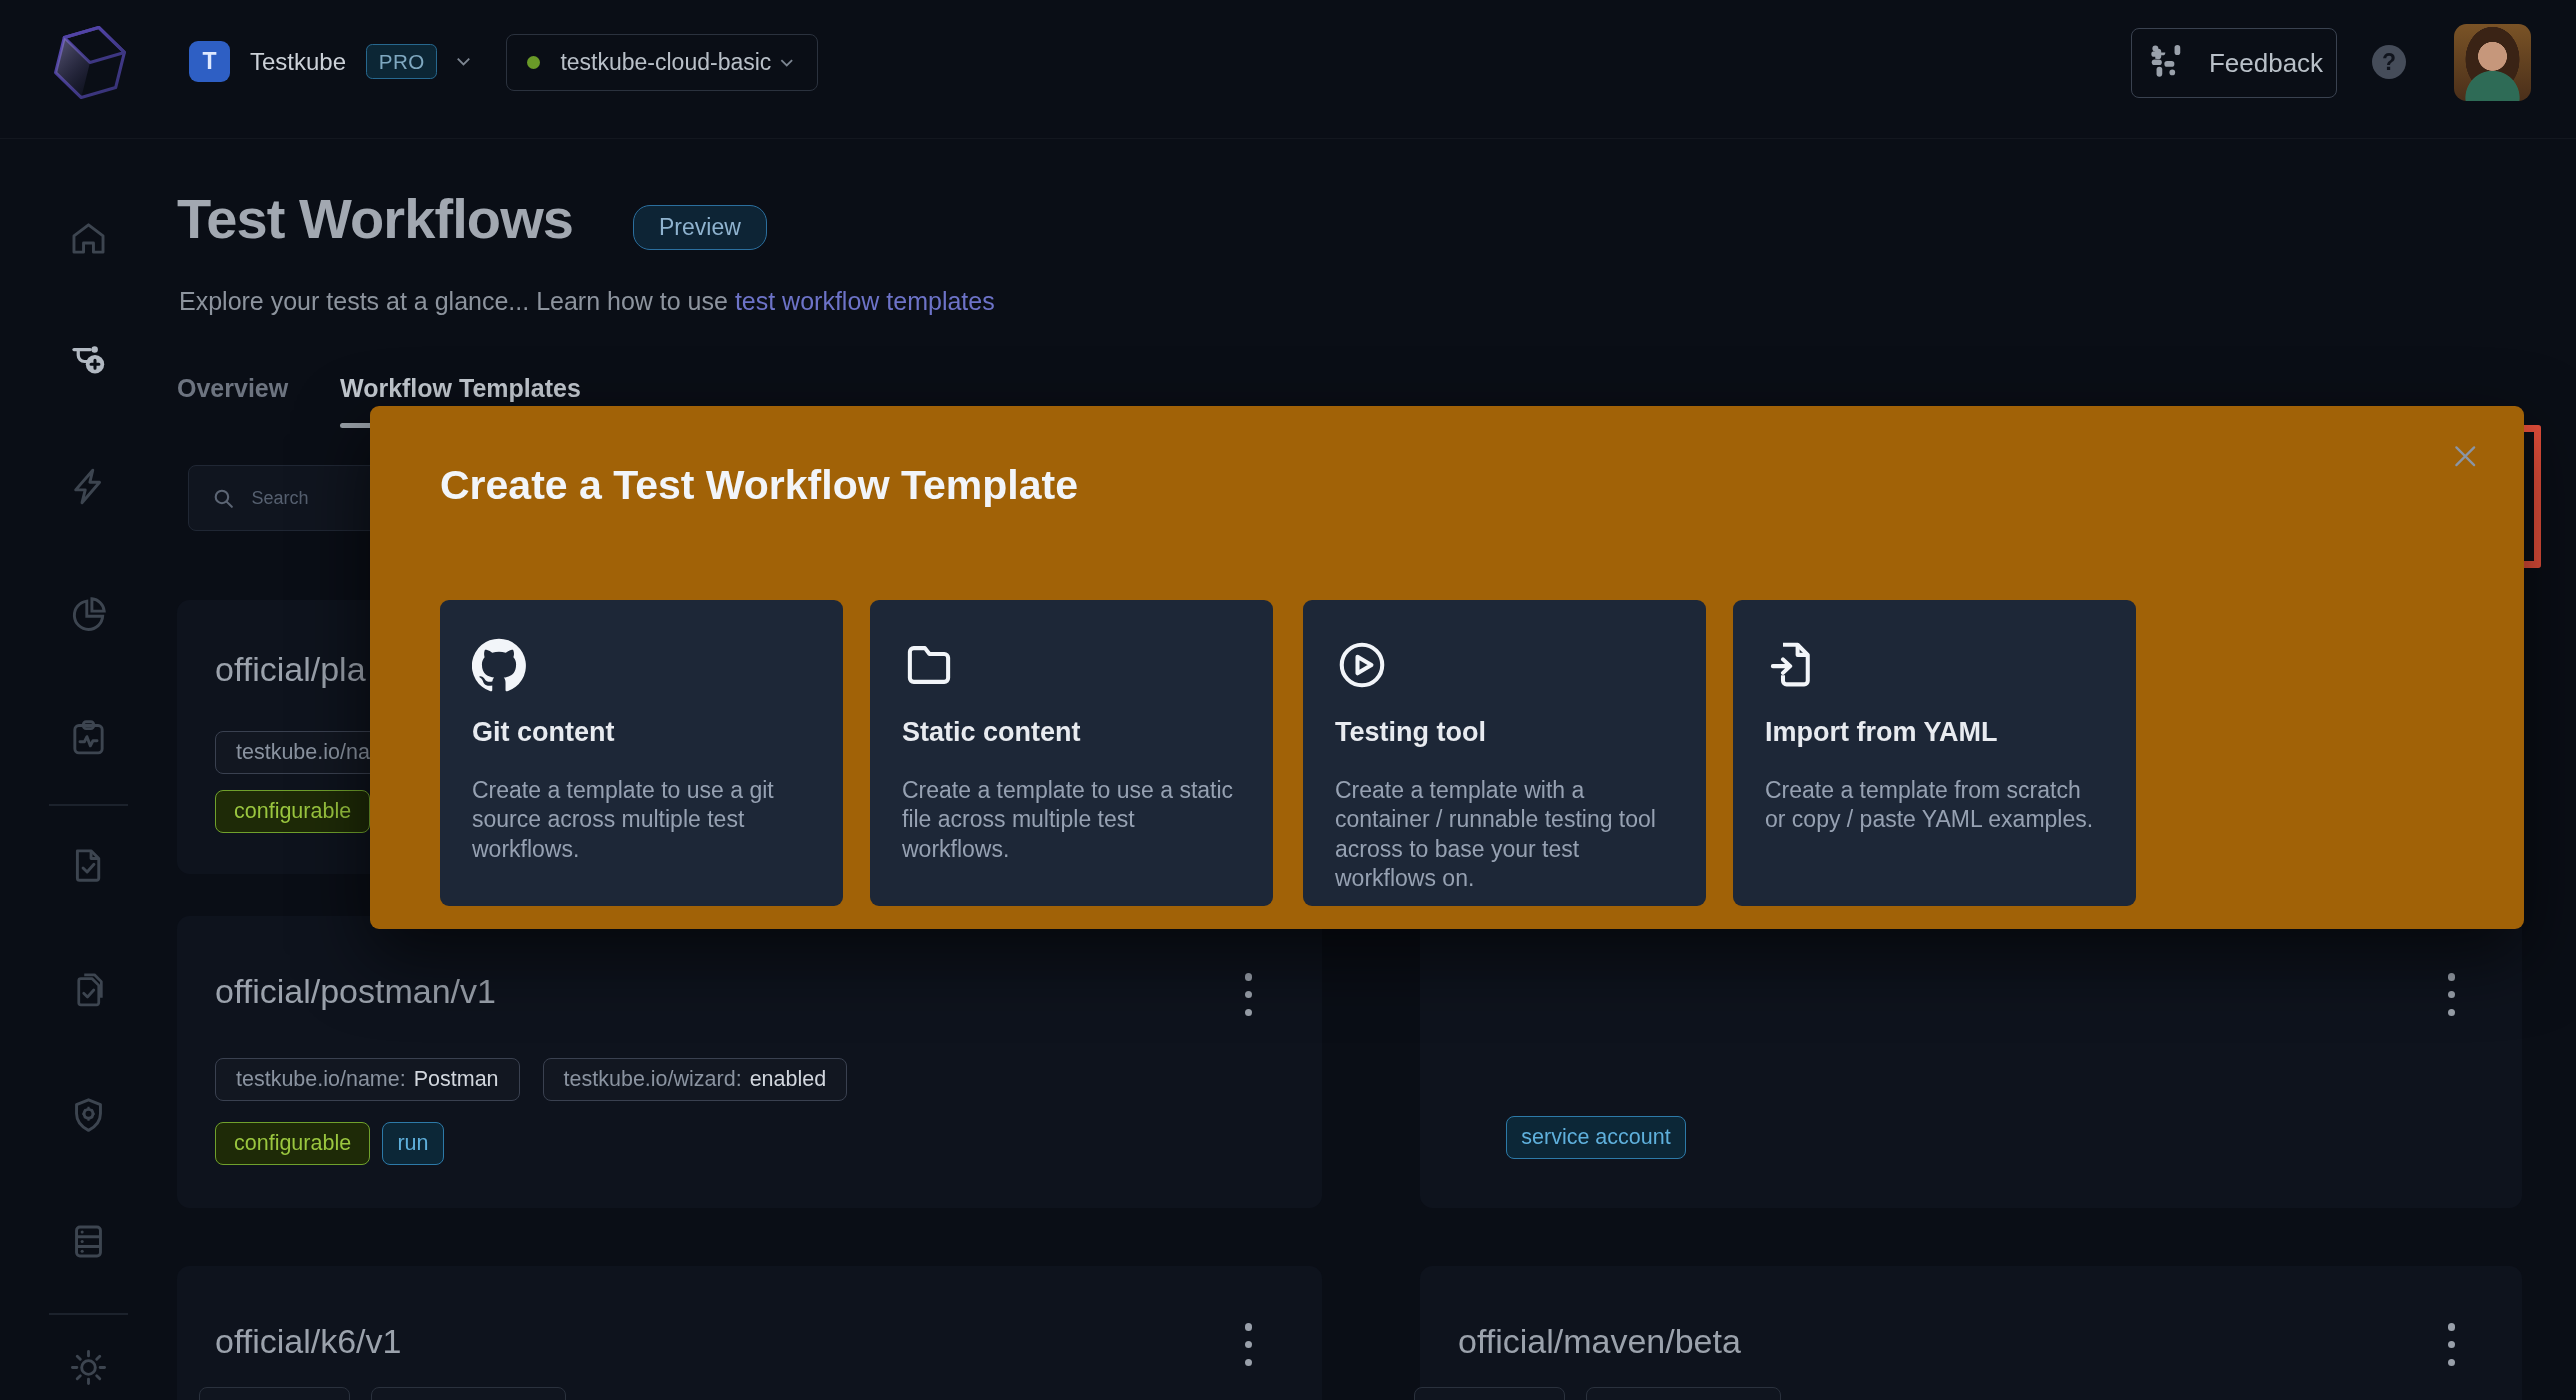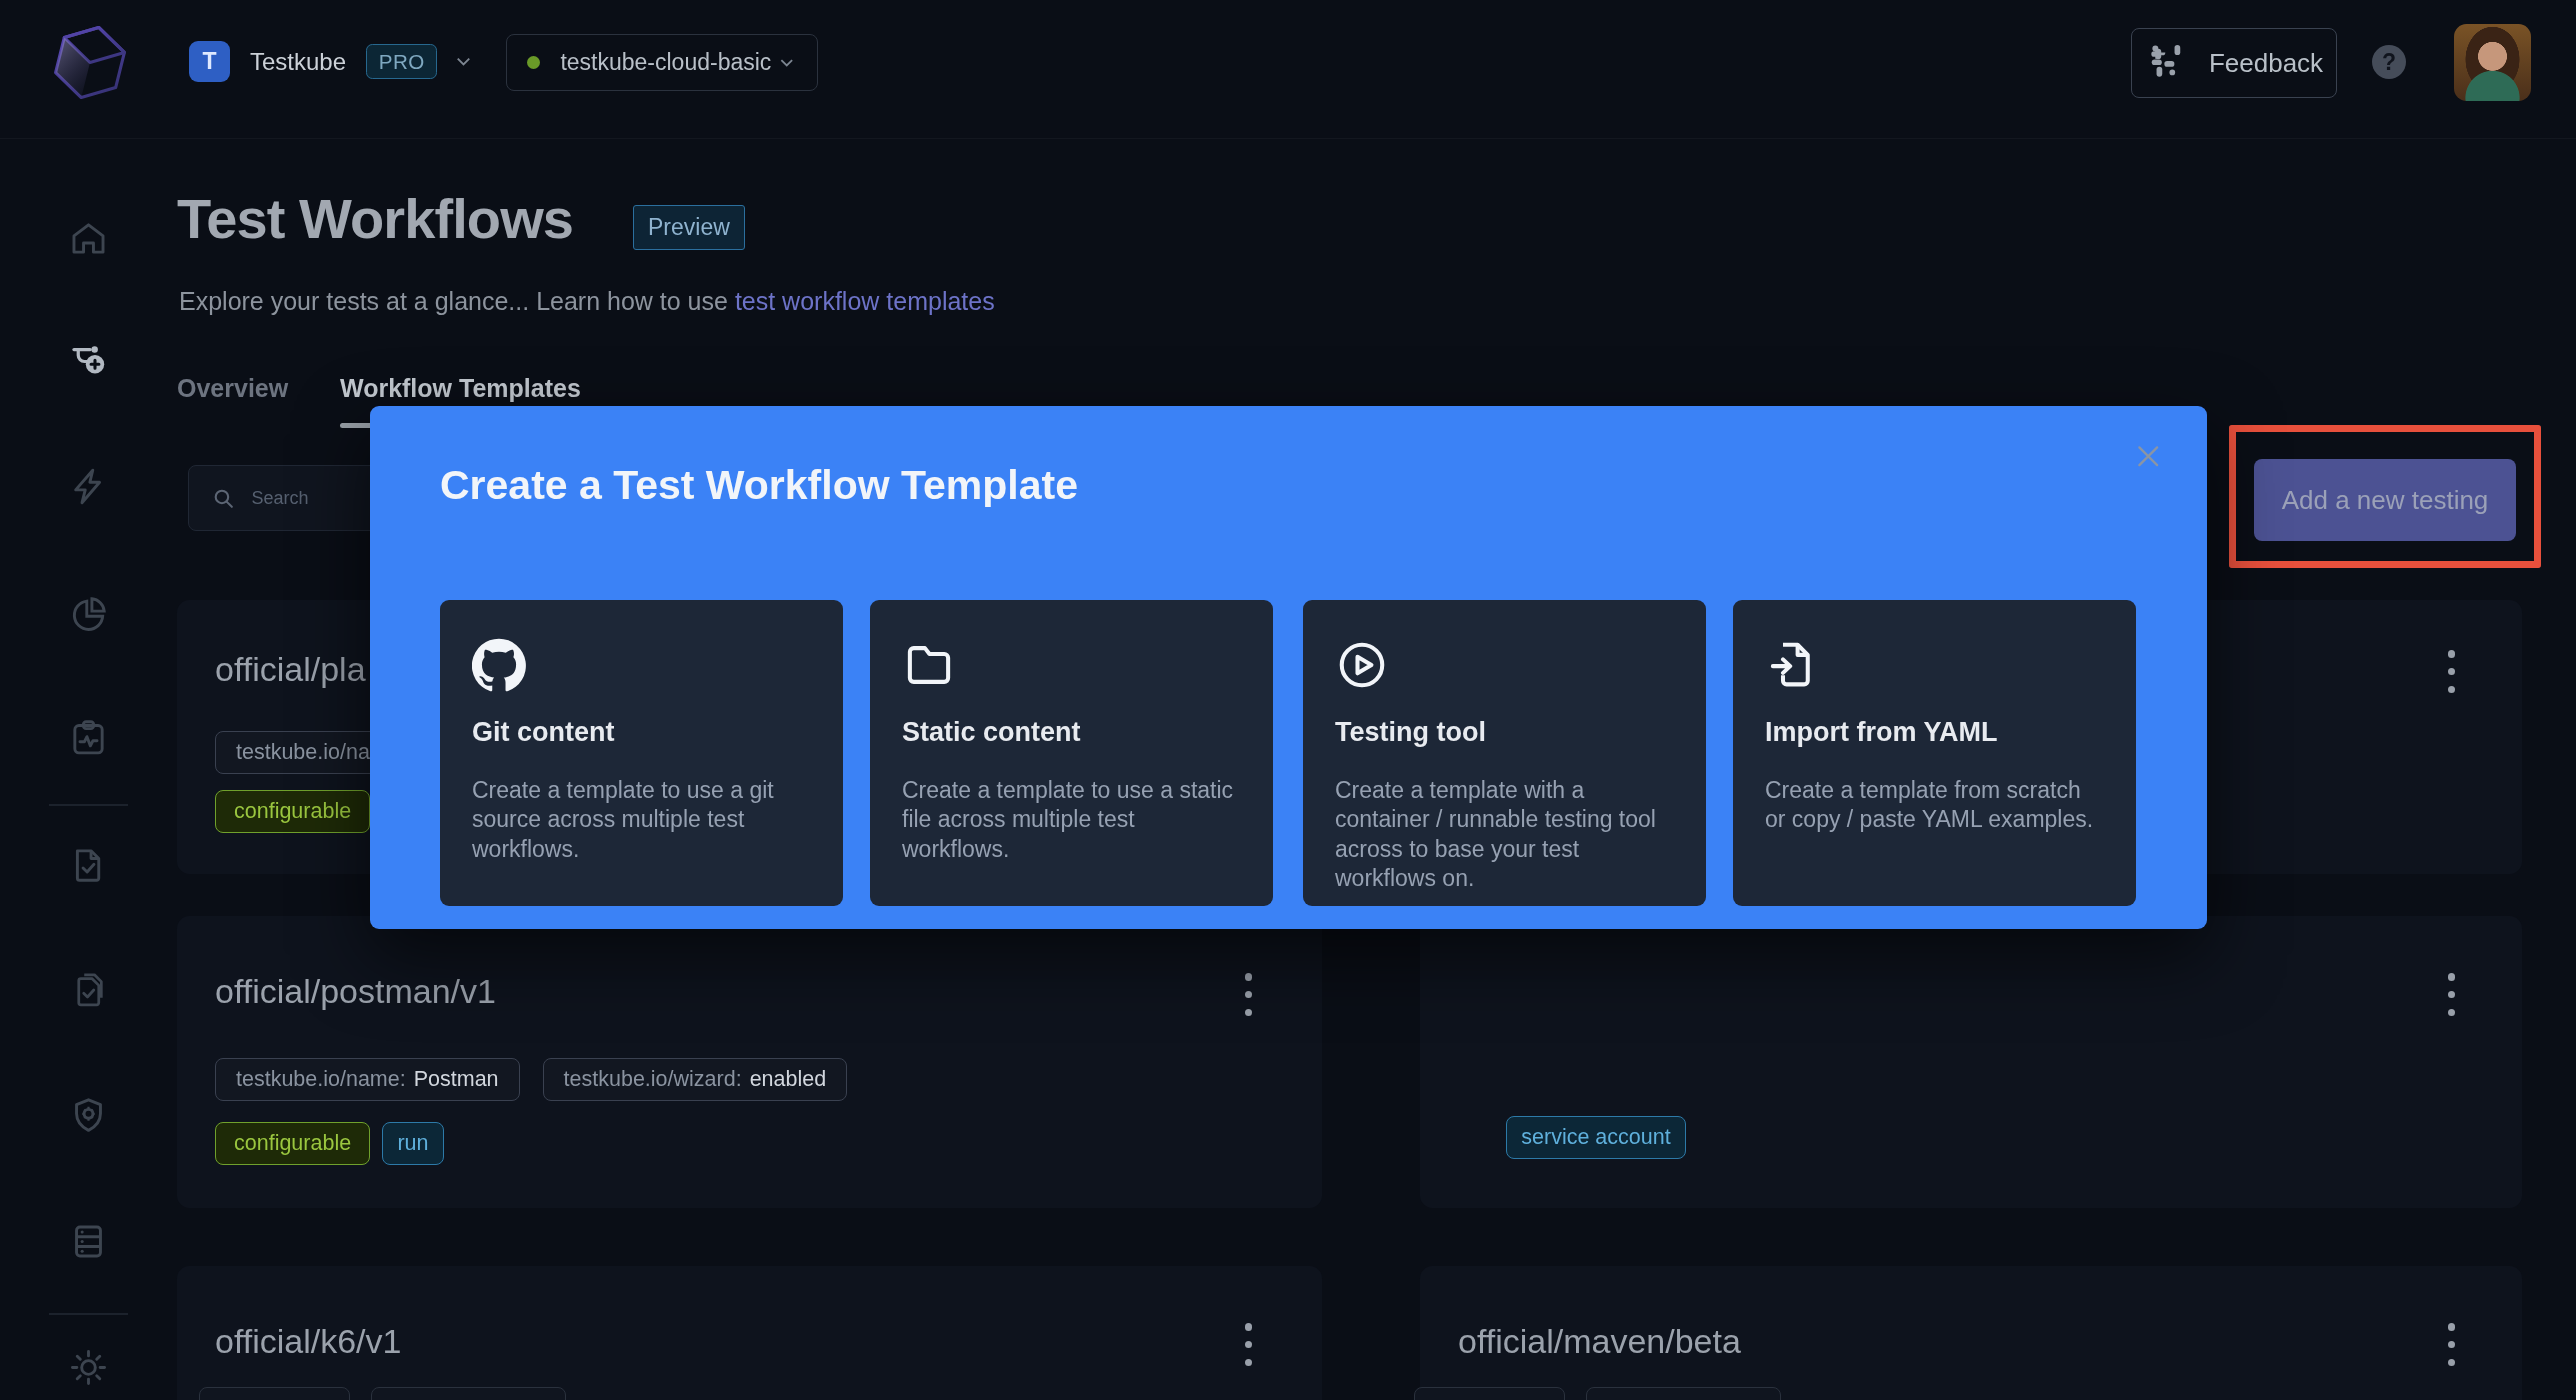--- a/index.html
+++ b/index.html
@@ -38,22 +38,22 @@
       radial-gradient(circle at 50% 42%, #c6977b 0 24%, rgba(0,0,0,0) 25%),
       radial-gradient(ellipse 58% 70% at 50% 46%, #3a2315 0 60%, rgba(0,0,0,0) 61%),
       linear-gradient(180deg,#7a5326,#4a2f1a); }
   
   .sidebar { position:absolute; left:0; top:139px; width:177px; height:1261px; }
   .side-item { position:absolute; left:68px; width:41px; height:41px; color:#3d4550; cursor:pointer; }
   .side-item.active { color:#b2b9c2; }
   .side-div { position:absolute; left:49px; width:79px; height:1.8px; background:#1c222c; }
   
   .page-title { position:absolute; left:177px; top:186px; font-size:56px; font-weight:bold; color:#a2a8b1; letter-spacing:-0.9px; }
-  .preview { position:absolute; left:633px; top:205px; height:45px; padding:0 14px; border:1.8px solid #2b6f9e;
-    border-radius:3px; background:#0d2435; color:#8fb3cf; font-size:23px; display:flex; align-items:center; }
+  .preview { position:absolute; left:633px; top:205px; height:45px; padding:0 25px; border:1.8px solid #2b6f9e;
+    border-radius:17px; background:#0d2435; color:#8fb3cf; font-size:23px; display:flex; align-items:center; }
   .subtitle { position:absolute; left:179px; top:287px; font-size:25px; color:#8d949e; }
   .subtitle a { color:#6d73c8; text-decoration:none; cursor:pointer; }
   .tab { position:absolute; top:374px; font-size:25px; color:#6d7480; font-weight:bold; cursor:pointer; }
   .tab.t1 { left:177px; }
   .tab.t2 { left:340px; color:#c2c8cf; }
   .tab-underline { position:absolute; left:340px; top:423px; width:133px; height:4.5px; background:#99a0a8; border-radius:2.7px; }
   .search { position:absolute; left:188px; top:465px; width:305px; height:66px; background:#10151f;
     border:1.8px solid #202734; border-radius:8px; display:flex; align-items:center; padding:0 21.5px; }
   .search input { background:transparent; border:none; outline:none; margin-left:16px; width:197px;
     font-size:18px; color:#a3a3a3; font-family:inherit; }
@@ -72,21 +72,21 @@
   .badge { height:43px; border-radius:8px; display:flex; align-items:center; padding:0 18px; font-size:21.5px; white-space:nowrap; }
   .badge.green { border:1.8px solid #70a12c; background:#1e2a07; color:#9ac63f; }
   .badge.blue { border:1.8px solid #2d7aa8; background:#0c2737; color:#5fb0dc; padding:0 14.3px; }
   .ghost-chip { position:absolute; top:1387px; height:36px; border:1.8px solid #2a313d; border-radius:8px; background:#10151f; }
   
   .add-btn { position:absolute; left:2254px; top:459px; width:262px; height:82px; background:#4c5293;
     border:none; border-radius:8px; color:#9ba1b8; font-size:26px; font-family:inherit; cursor:pointer; }
   .red-box { position:absolute; left:2229px; top:425px; width:312px; height:143px;
     border:7.2px solid #e8503c; border-radius:2.7px; pointer-events:none; }
   
-  .modal { position:absolute; left:370px; top:406px; width:1837px; height:523px; background:#3b82f6;
+  .modal { position:absolute; left:370px; top:406px; width:2154px; height:523px; background:#a16207;
     border-radius:9px; box-shadow:0 27px 72px rgba(0,0,0,0.6); }
   .modal-title { position:absolute; left:70px; top:56px; font-size:41px; font-weight:bold; color:#f2f5f9; }
   .modal-close { position:absolute; right:39px; top:30.5px; width:39px; height:39px; color:#8a95a5;
     font-size:34px; display:flex; align-items:center; justify-content:center; cursor:pointer; }
   .mcard { position:absolute; top:194px; width:403px; height:306px; background:#1d2737; border-radius:9px; cursor:pointer; }
   .mcard .ic { position:absolute; left:32px; top:38px; width:54px; height:54px; color:#f2f5f9; }
   .mcard .mt { position:absolute; left:32px; top:117px; font-size:27px; font-weight:bold; color:#e8ebf0; }
   .mcard .md { position:absolute; left:32px; top:176px; width:342px; font-size:23px; line-height:1.28; color:#96a1b2; }
   svg { display:block; }
 </style>

